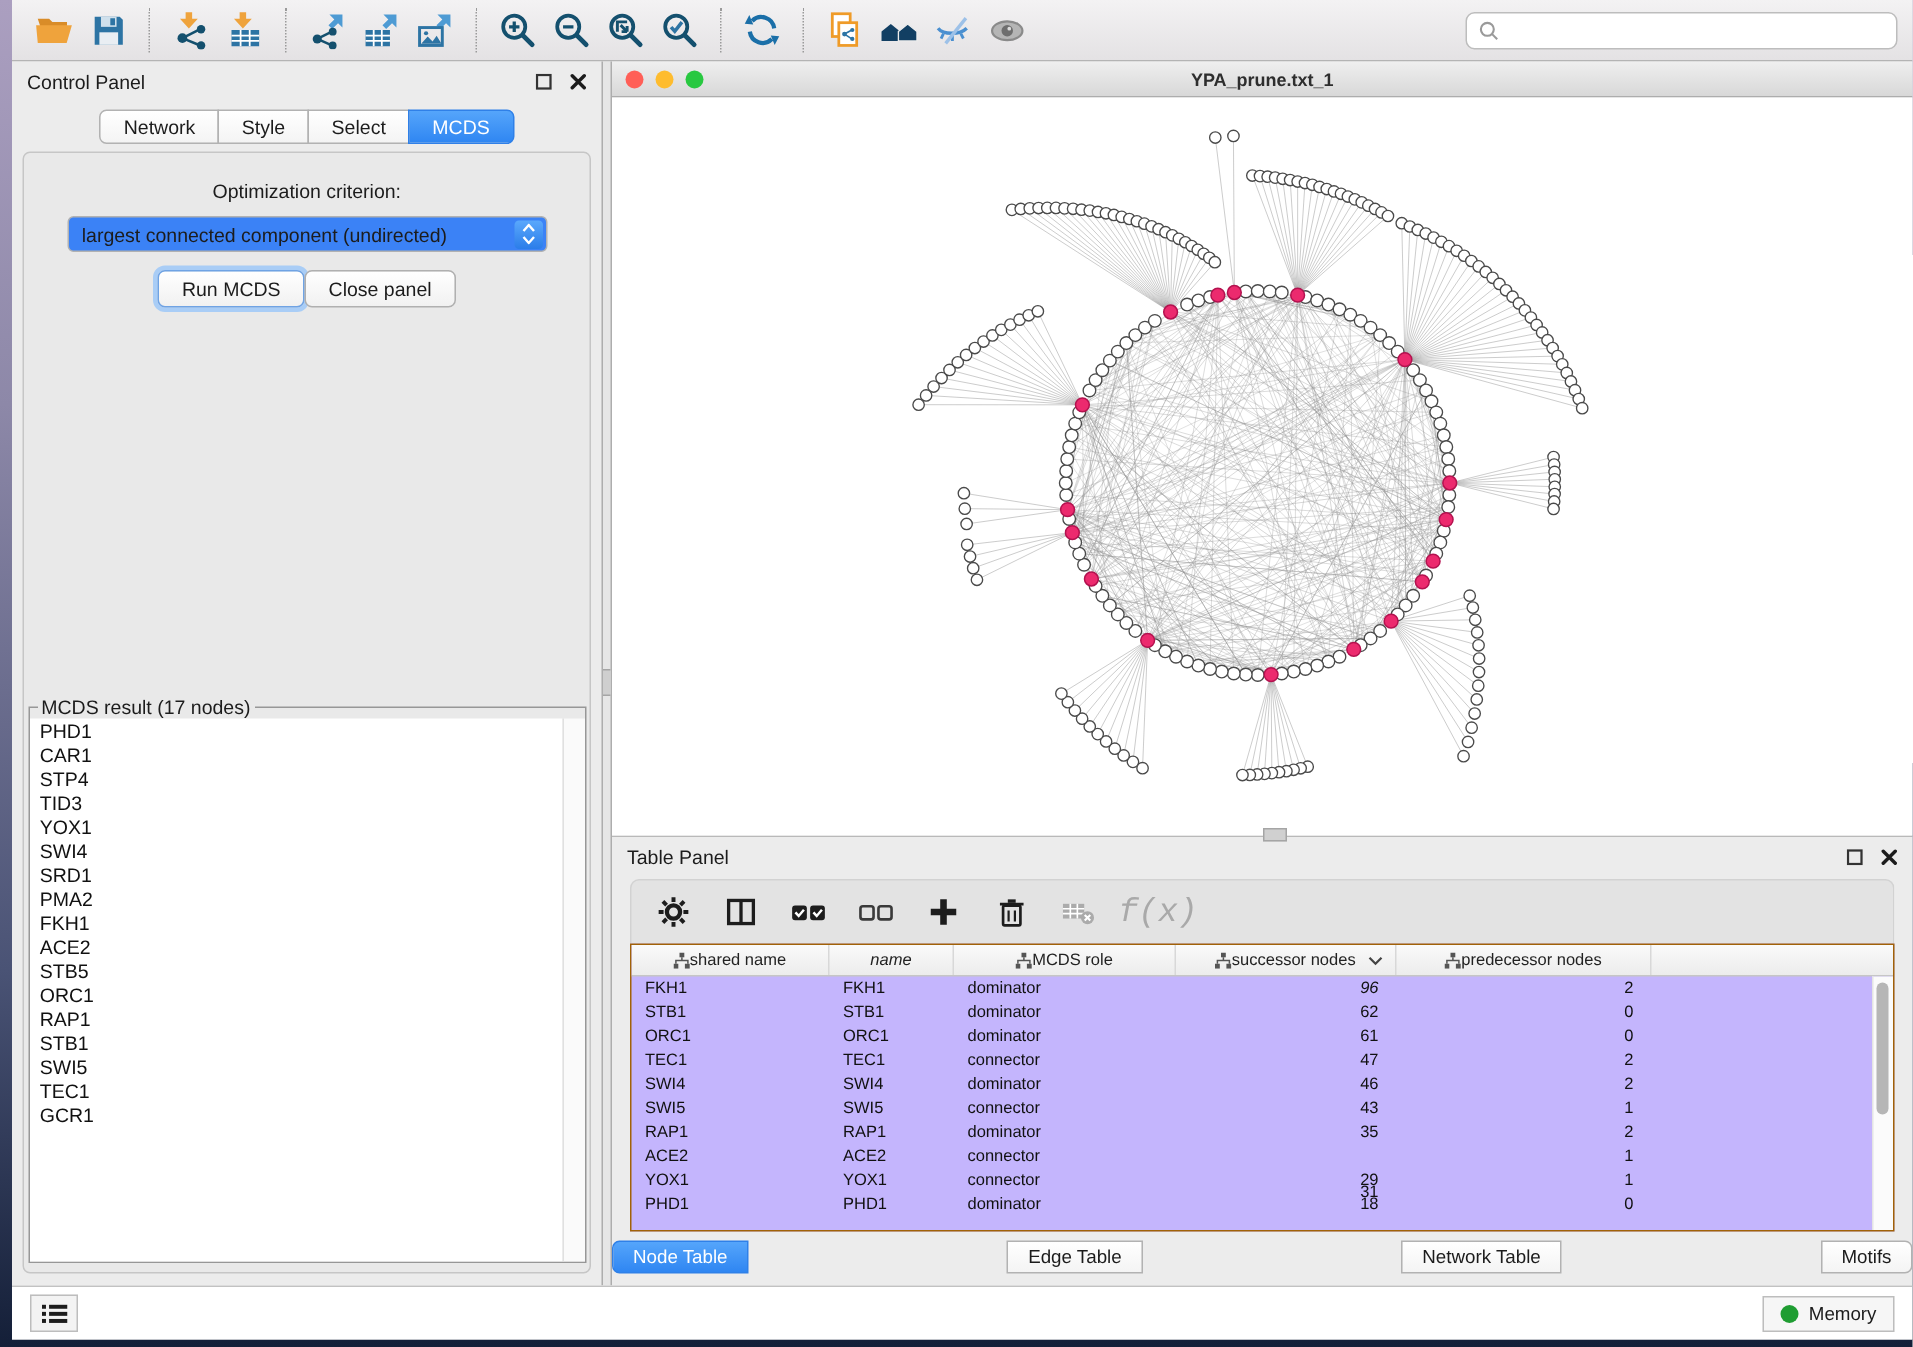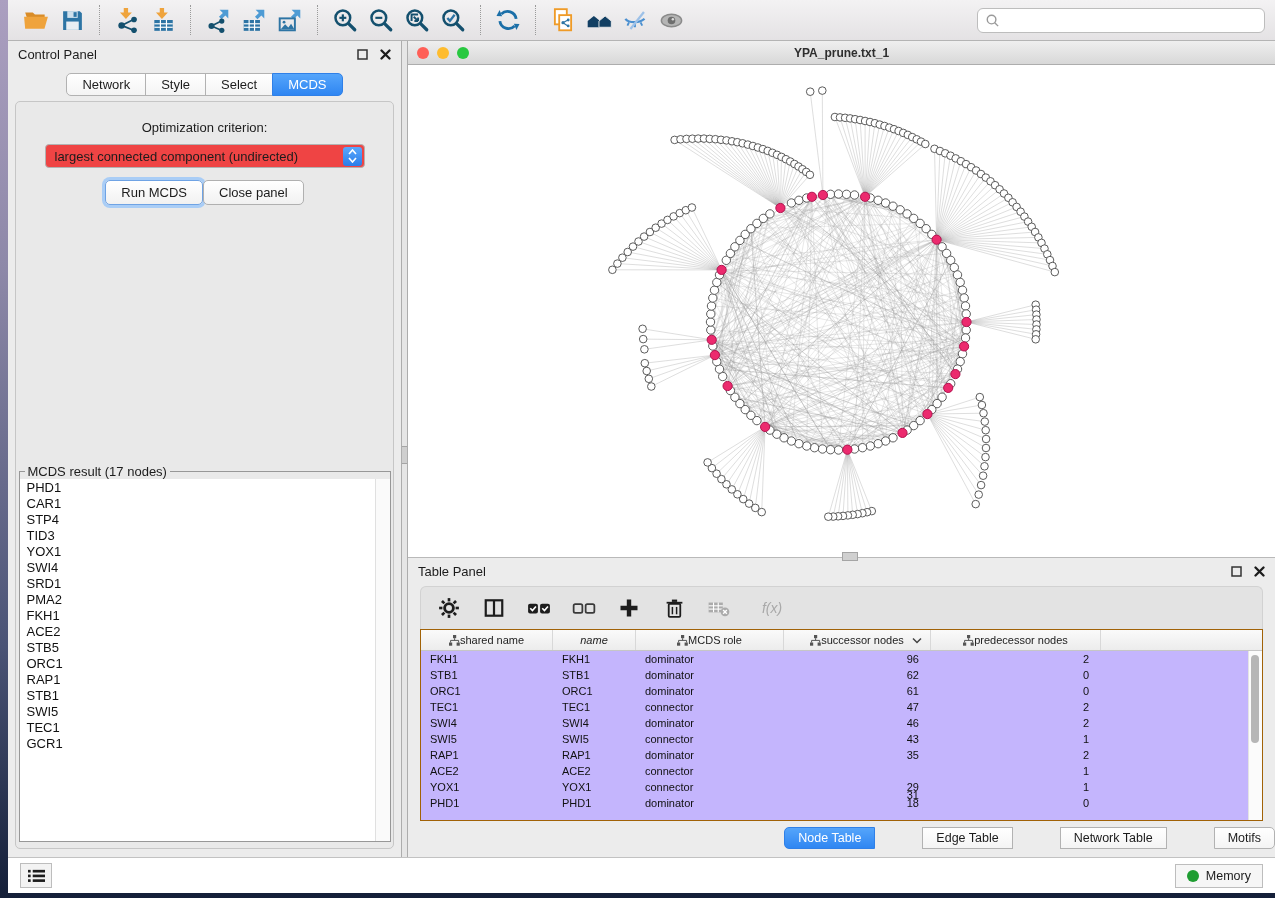--- a/index.html
+++ b/index.html
@@ -24,21 +24,21 @@
   .head-icons{margin-left:auto;display:flex;gap:12px;align-items:center;}
   .seg{display:flex;justify-content:center;margin:5px 0 0;flex:0 0 auto;}
   .seg button{font-family:"Liberation Sans",sans-serif;font-size:13px;padding:3px 15px;background:linear-gradient(#ffffff,#f4f4f4);
     border:1px solid #b2b2b2;margin-left:-1px;color:#1c1c1c;cursor:default;}
   .seg button:first-child{border-radius:5px 0 0 5px;margin-left:0;}
   .seg button:last-child{border-radius:0 5px 5px 0;}
   .seg button.active{background:linear-gradient(#55a5fb,#2f86f2);border-color:#2f80e8;color:#fff;}
   .inner{margin:5px 7px 8px;background:#e9e9e9;border:1px solid #c6c6c6;border-radius:5px;flex:1;
     display:flex;flex-direction:column;align-items:center;padding-top:18px;box-sizing:border-box;min-height:0;}
   .optlabel{font-size:13px;color:#1c1c1c;margin-bottom:9px;}
-  .dropdown{width:320px;height:24px;background:#ef4444;border:1px solid #b2b2b2;border-radius:4px;display:flex;align-items:center;
+  .dropdown{width:320px;height:24px;background:#3b82f6;border:1px solid #b2b2b2;border-radius:4px;display:flex;align-items:center;
     box-sizing:border-box;padding-left:9px;font-size:13px;color:#1c1c1c;}
   .dd-step{margin-left:auto;margin-right:2px;width:19px;height:19px;border-radius:3px;
     background:linear-gradient(#5aa8fc,#2b7de9);display:flex;flex-direction:column;align-items:center;justify-content:center;gap:2px;}
   .btnrow{display:flex;margin-top:12px;}
   .btn{font-family:"Liberation Sans",sans-serif;font-size:13px;padding:4px 15px;background:linear-gradient(#ffffff,#f1f1f1);
     border:1px solid #b0b0b0;border-radius:5px;color:#1c1c1c;}
   .btn.focused{box-shadow:0 0 0 3px #a9cdf6;border-color:#6fa3e4;}
   fieldset.result{width:372px;box-sizing:border-box;margin:14px 4px 6px;margin-top:auto;flex:1;max-height:378px;
     border:1px solid #979797;padding:0;display:flex;background:transparent;min-height:0;}
   fieldset.result legend{font-size:13px;color:#1c1c1c;margin-left:5px;padding:0 3px;}
@@ -55,32 +55,32 @@
   .light{width:12px;height:12px;border-radius:50%;}
   .net-label{position:absolute;left:0;right:0;text-align:center;font-size:12px;font-weight:bold;color:#2e2e2e;}
   .canvas{flex:1;background:#fff;position:relative;min-height:0;}
   .canvas svg{position:absolute;inset:0;width:100%;height:100%;}
   .hgrip{position:absolute;bottom:-4px;left:50%;width:14px;height:7px;background:#d0d0d0;border:1px solid #a5a5a5;z-index:3;}
   
   .tpanel{flex:1;display:flex;flex-direction:column;background:#ececec;min-height:0;}
   .tp-toolbar{height:42px;margin:1px 12px 0;background:#e3e3e3;border:1px solid #d2d2d2;border-bottom:none;border-radius:6px 6px 0 0;
     display:flex;align-items:center;padding:0 16px;gap:21px;flex:0 0 auto;}
   .tico{display:flex;align-items:center;justify-content:center;width:24px;height:24px;}
-  .fx{font-family:Liberation Sans, sans-serif;font-style:italic;font-size:14px;color:#a9a9a9;}
+  .fx{font-family:Liberation Mono, monospace;font-style:italic;font-size:22px;color:#a9a9a9;}
   .ttable{margin:0 12px;background:#c4b5fd;border:1px solid #a16207;flex:1;position:relative;overflow:hidden;font-size:11px;min-height:0;}
   .thead{display:flex;height:20px;background:linear-gradient(#fafafa,#ececec);border-bottom:1px solid #c6c6c6;}
   .th{position:relative;display:flex;align-items:center;justify-content:center;border-right:1px solid #d8d8d8;
     box-sizing:border-box;color:#222;}
   .th .sort{position:absolute;right:8px;top:7px;}
   .trow{display:flex;height:16px;align-items:center;color:#111;}
   .td{box-sizing:border-box;padding-left:9px;overflow:hidden;white-space:nowrap;}
   .td.num{text-align:right;padding-left:0;padding-right:12px;}
   .tscroll{position:absolute;top:21px;bottom:0;right:0;width:13px;background:#fbfbfb;border-left:1px solid #e4e4e4;}
   .tthumb{position:absolute;top:4px;left:2px;width:8px;height:88px;border-radius:4px;background:#b6b6b6;}
-  .tp-tabs{height:30px;display:flex;justify-content:flex-end;align-items:center;flex:0 0 auto;margin:2px 0 4px;gap:48px;}
+  .tp-tabs{height:30px;display:flex;justify-content:space-between;align-items:center;flex:0 0 auto;margin:2px 0 4px;gap:48px;}
   .tp-tabs button{font-size:12.5px;padding:3px 13px;}
   
   .status{position:absolute;bottom:0;left:0;right:0;height:36px;background:#ffffff;border-top:1px solid #c2c2c2;
     display:flex;align-items:center;padding:0 12px;box-sizing:border-box;text-align:center;}
   .sbtn{width:30px;height:23px;border:1px solid #bdbdbd;background:#f3f3f3;display:flex;align-items:center;justify-content:center;}
   .mem{margin-left:auto;display:flex;align-items:center;gap:7px;border:1px solid #bdbdbd;background:#f6f6f6;
     padding:4px 11px;font-size:12.5px;color:#1c1c1c;}
   .dot{width:12px;height:12px;border-radius:50%;background:#1f9d32;}
 </style>
 </head>
@@ -1253,21 +1253,21 @@
                   <path d="M5.6 3.2v2.2M1.6 7.5V5.4h8v2.1" stroke="#555" fill="none" stroke-width="1"></path>
                 </svg>
                 <span>predecessor nodes</span>
               </div>
             </div>
           <div>
               <div class="trow">
                 <div class="td" style="width: 132px;">FKH1</div>
                 <div class="td" style="width: 83px;">FKH1</div>
                 <div class="td" style="width: 148px;">dominator</div>
-                <div class="td num" style="width: 147px;">96</div>
+                <div class="td num" style="width: 147px; font-style: italic;">96</div>
                 <div class="td num" style="width: 170px;">2</div>
               </div>
               <div class="trow">
                 <div class="td" style="width: 132px;">STB1</div>
                 <div class="td" style="width: 83px;">STB1</div>
                 <div class="td" style="width: 148px;">dominator</div>
                 <div class="td num" style="width: 147px;">62</div>
                 <div class="td num" style="width: 170px;">0</div>
               </div>
               <div class="trow">

